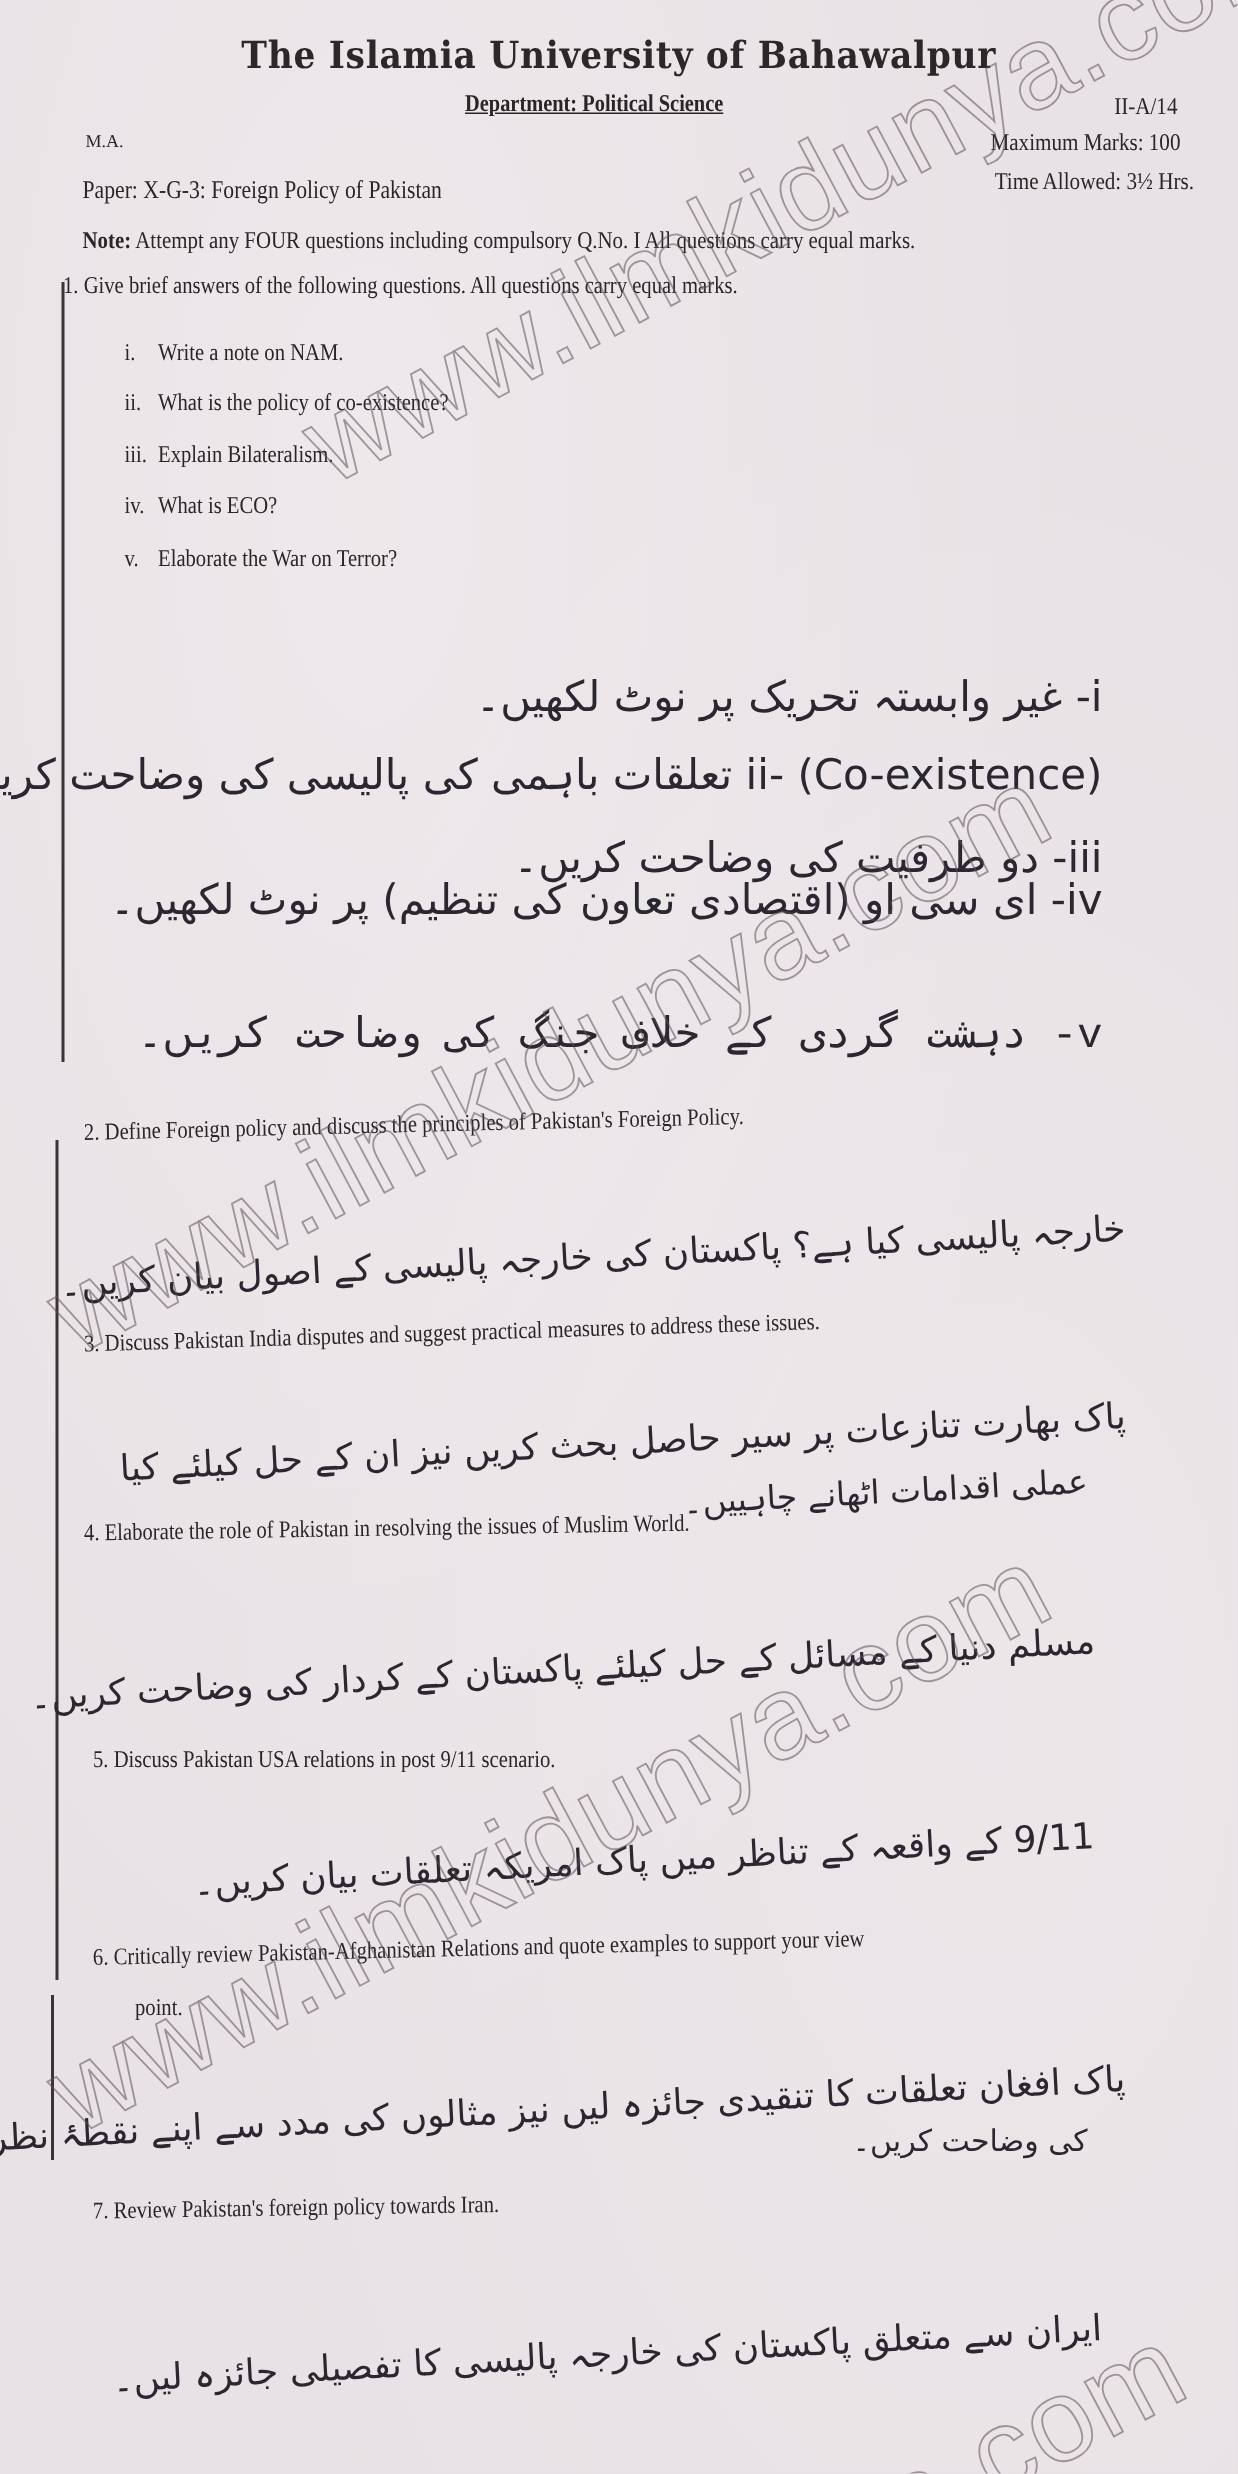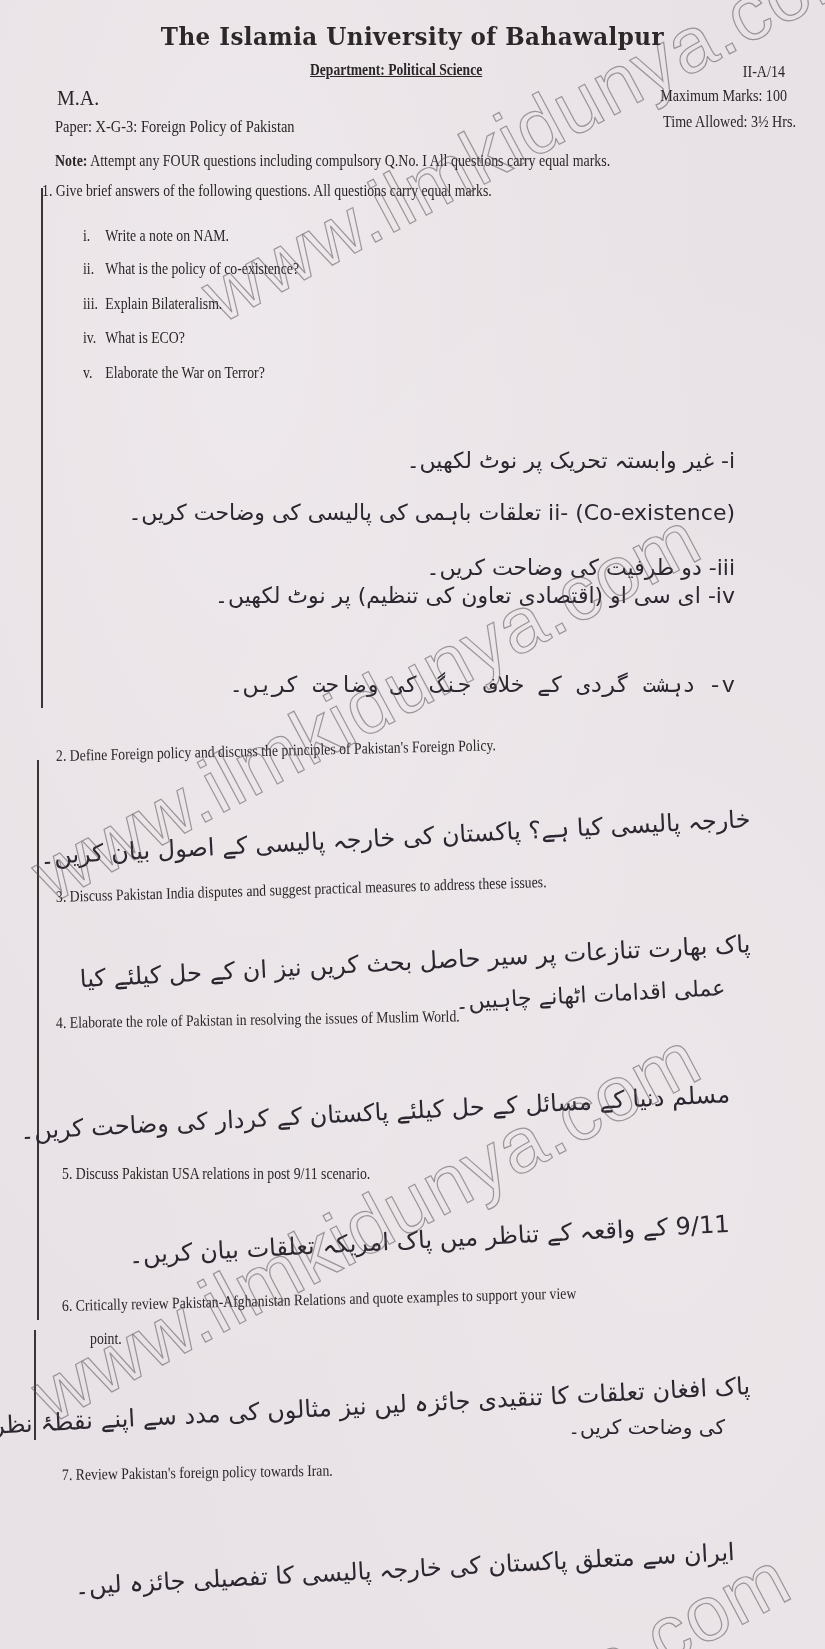--- a/index.html
+++ b/index.html
@@ -38,21 +38,21 @@
     }
     .dept {
       left: 310px; top: 61px;
       font-size: 16px;
       font-weight: bold;
       text-decoration: underline;
       transform: scaleX(0.85);
       transform-origin: left center;
     }
     .code { right: 40px; top: 63px; font-size: 16px; transform: scaleX(0.88); transform-origin: right center; }
-    .ma { left: 57px; top: 87px; font-size: 20px; }
+    .ma { left: 57px; top: 87px; font-size: 12px; }
     .maxmarks { right: 38px; top: 87px; font-size: 16px; transform: scaleX(0.88); transform-origin: right center; }
     .paper-line { left: 55px; top: 117px; font-size: 17px; transform: scaleX(0.85); transform-origin: left center; }
     .time { right: 29px; top: 113px; font-size: 16px; transform: scaleX(0.88); transform-origin: right center; }
     .note { left: 55px; top: 152px; font-size: 16px; transform: scaleX(0.87); transform-origin: left center; }
     .note b { font-weight: bold; }
 
     .margin-line {
       position: absolute;
       left: 42px;
       width: 1.5px;
@@ -64,21 +64,21 @@
       transform: scaleX(0.86);
       transform-origin: left center;
     }
     .sub-item { font-size: 16px; transform: scaleX(0.86); transform-origin: left center; }
     .sub-num { display: inline-block; width: 26px; }
 
     .urdu {
       direction: rtl;
       unicode-bidi: embed;
       font-family: "DejaVu Sans", sans-serif;
-      font-size: 22px;
+      font-size: 28px;
       color: #2b2730;
       text-align: right;
       white-space: nowrap;
     }
     .urdu-tilt { transform: rotate(-3deg); transform-origin: right center; }
 
     .watermark {
       position: absolute;
       font-family: "Liberation Sans", sans-serif;
       font-size: 78px;

